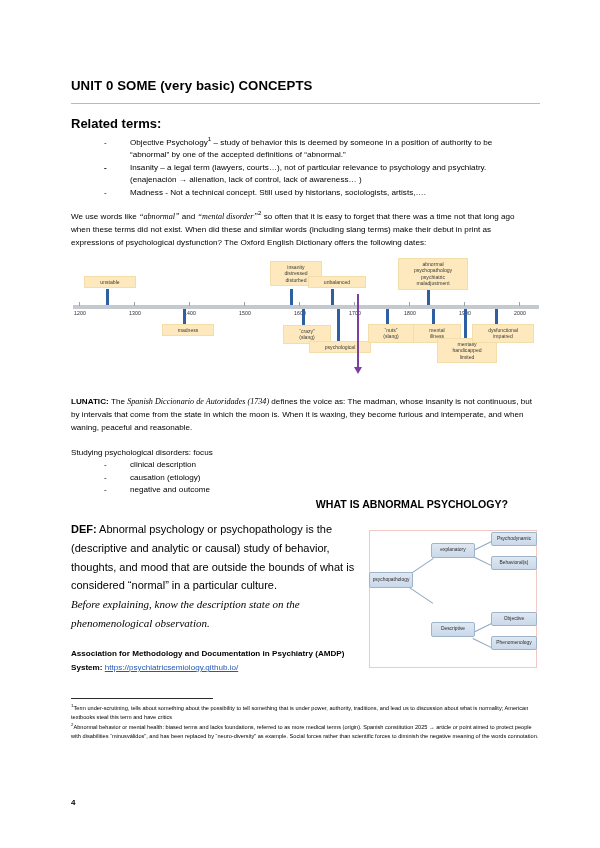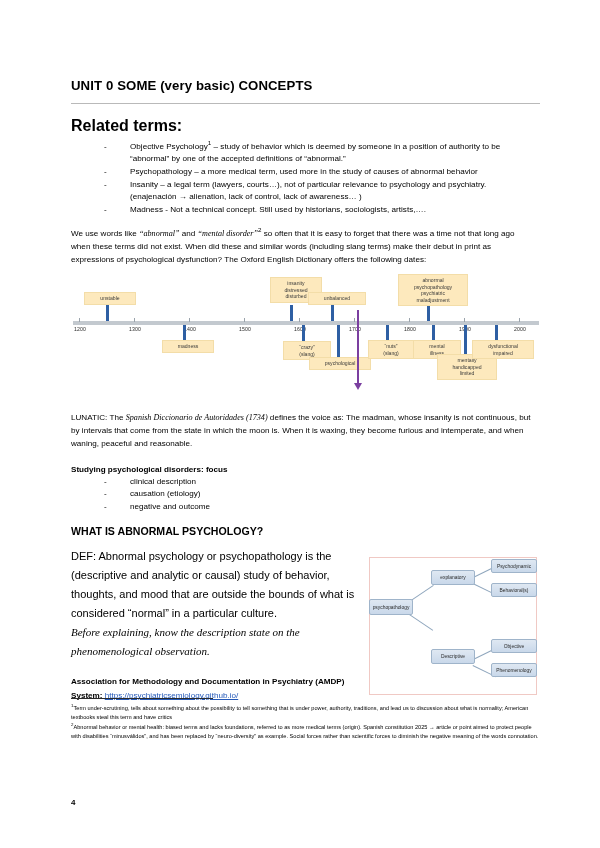--- a/index.html
+++ b/index.html
@@ -29,21 +29,21 @@
     letter-spacing: 0.1px;
     margin: 0 0 9px 0;
     line-height: 1.2;
   }
   .title-rule {
     border-top: 1px solid #b9b9b9;
     margin: 0 0 11px 0;
     width: 469px;
   }
   h2.section-head {
-    font-size: 16px;
+    font-size: 13px;
     font-weight: bold;
     margin: 12px 0 4px 0;
     line-height: 1.3;
   }
   ul.dash-list {
     list-style: none;
     margin: 0;
     padding: 0 0 0 33px;
   }
   ul.dash-list li {
@@ -65,21 +65,21 @@
     line-height: 0;
   }
   p.body-para {
     font-size: 8.1px;
     line-height: 1.62;
     margin: 11px 0 0 0;
     letter-spacing: 0.01px;
     width: 462px;
   }
   .ital { font-style: italic; font-family: Liberation Serif, serif; }
-  .bold { font-weight: normal; }
+  .bold { font-weight: bold; }
 
   
   .timeline-fig {
     position: relative;
     width: 466px;
     height: 125px;
     margin-top: 8px;
     margin-left: 2px;
     background: #ffffff;
   }
@@ -142,21 +142,21 @@
   .split-left { width: 300px; }
   .split-right {
     position: relative;
     width: 168px;
     height: 148px;
     margin-left: 8px;
     margin-top: 2px;
   }
   h3.sub-head {
     font-size: 8.1px;
-    font-weight: bold;
+    font-weight: normal;
     margin: 0 0 2px 0;
   }
   p.def-para {
     font-size: 11px;
     line-height: 1.72;
     margin: 0;
     width: 290px;
   }
   p.amdp {
     font-size: 8.1px;
@@ -165,21 +165,22 @@
     font-weight: bold;
   }
   a.link {
     color: #2358b8;
     text-decoration: underline;
     font-weight: normal;
   }
   h2.big-head {
     font-size: 10.6px;
     font-weight: bold;
-    margin: 12px 0 4px 0;
+    margin: 1px 0 4px 0;
+    text-align: right;
   }
 
   
   .fc-box {
     position: absolute;
     background: linear-gradient(180deg,#dfe8f2 0%, #c9d8ea 100%);
     border: 0.6px solid #9fb4ca;
     border-radius: 2px;
     font-size: 4.9px;
     color: #2a2a2a;
@@ -242,26 +243,25 @@
 <div class="page">
 
   <h1 class="doc-title">UNIT 0 SOME (very basic) CONCEPTS</h1>
   <div class="title-rule"></div>
 
   <h2 class="section-head">Related terms:</h2>
 
   <ul class="dash-list">
     <li>
       <span class="dash">-</span>
-      <span>Objective Psychology</span><sup class="fn">1</sup><span> – study of behavior which is deemed by someone in a position of authority to</span>
+      <span>Objective Psychology</span><sup class="fn">1</sup><span> – study of behavior this is deemed by someone in a position of authority to</span>
       <span>be “abnormal” by one of the accepted definitions of “abnormal.”</span>
     </li>
     <li>
       <span class="dash">-</span>
-      <span>Psychopathology – a more medical term, used more in the study of causes of abnormal behavior</span>
     </li>
     <li>
       <span class="dash">-</span>
       <span>Insanity – a legal term (lawyers, courts…), not of particular relevance to psychology and psychiatry.</span>
       <span>(enajenación → alienation, lack of control, lack of awareness… )</span>
     </li>
     <li>
       <span class="dash">-</span>
       <span>Madness - Not a technical concept. Still used by historians, sociologists, artists,….</span>
     </li>

